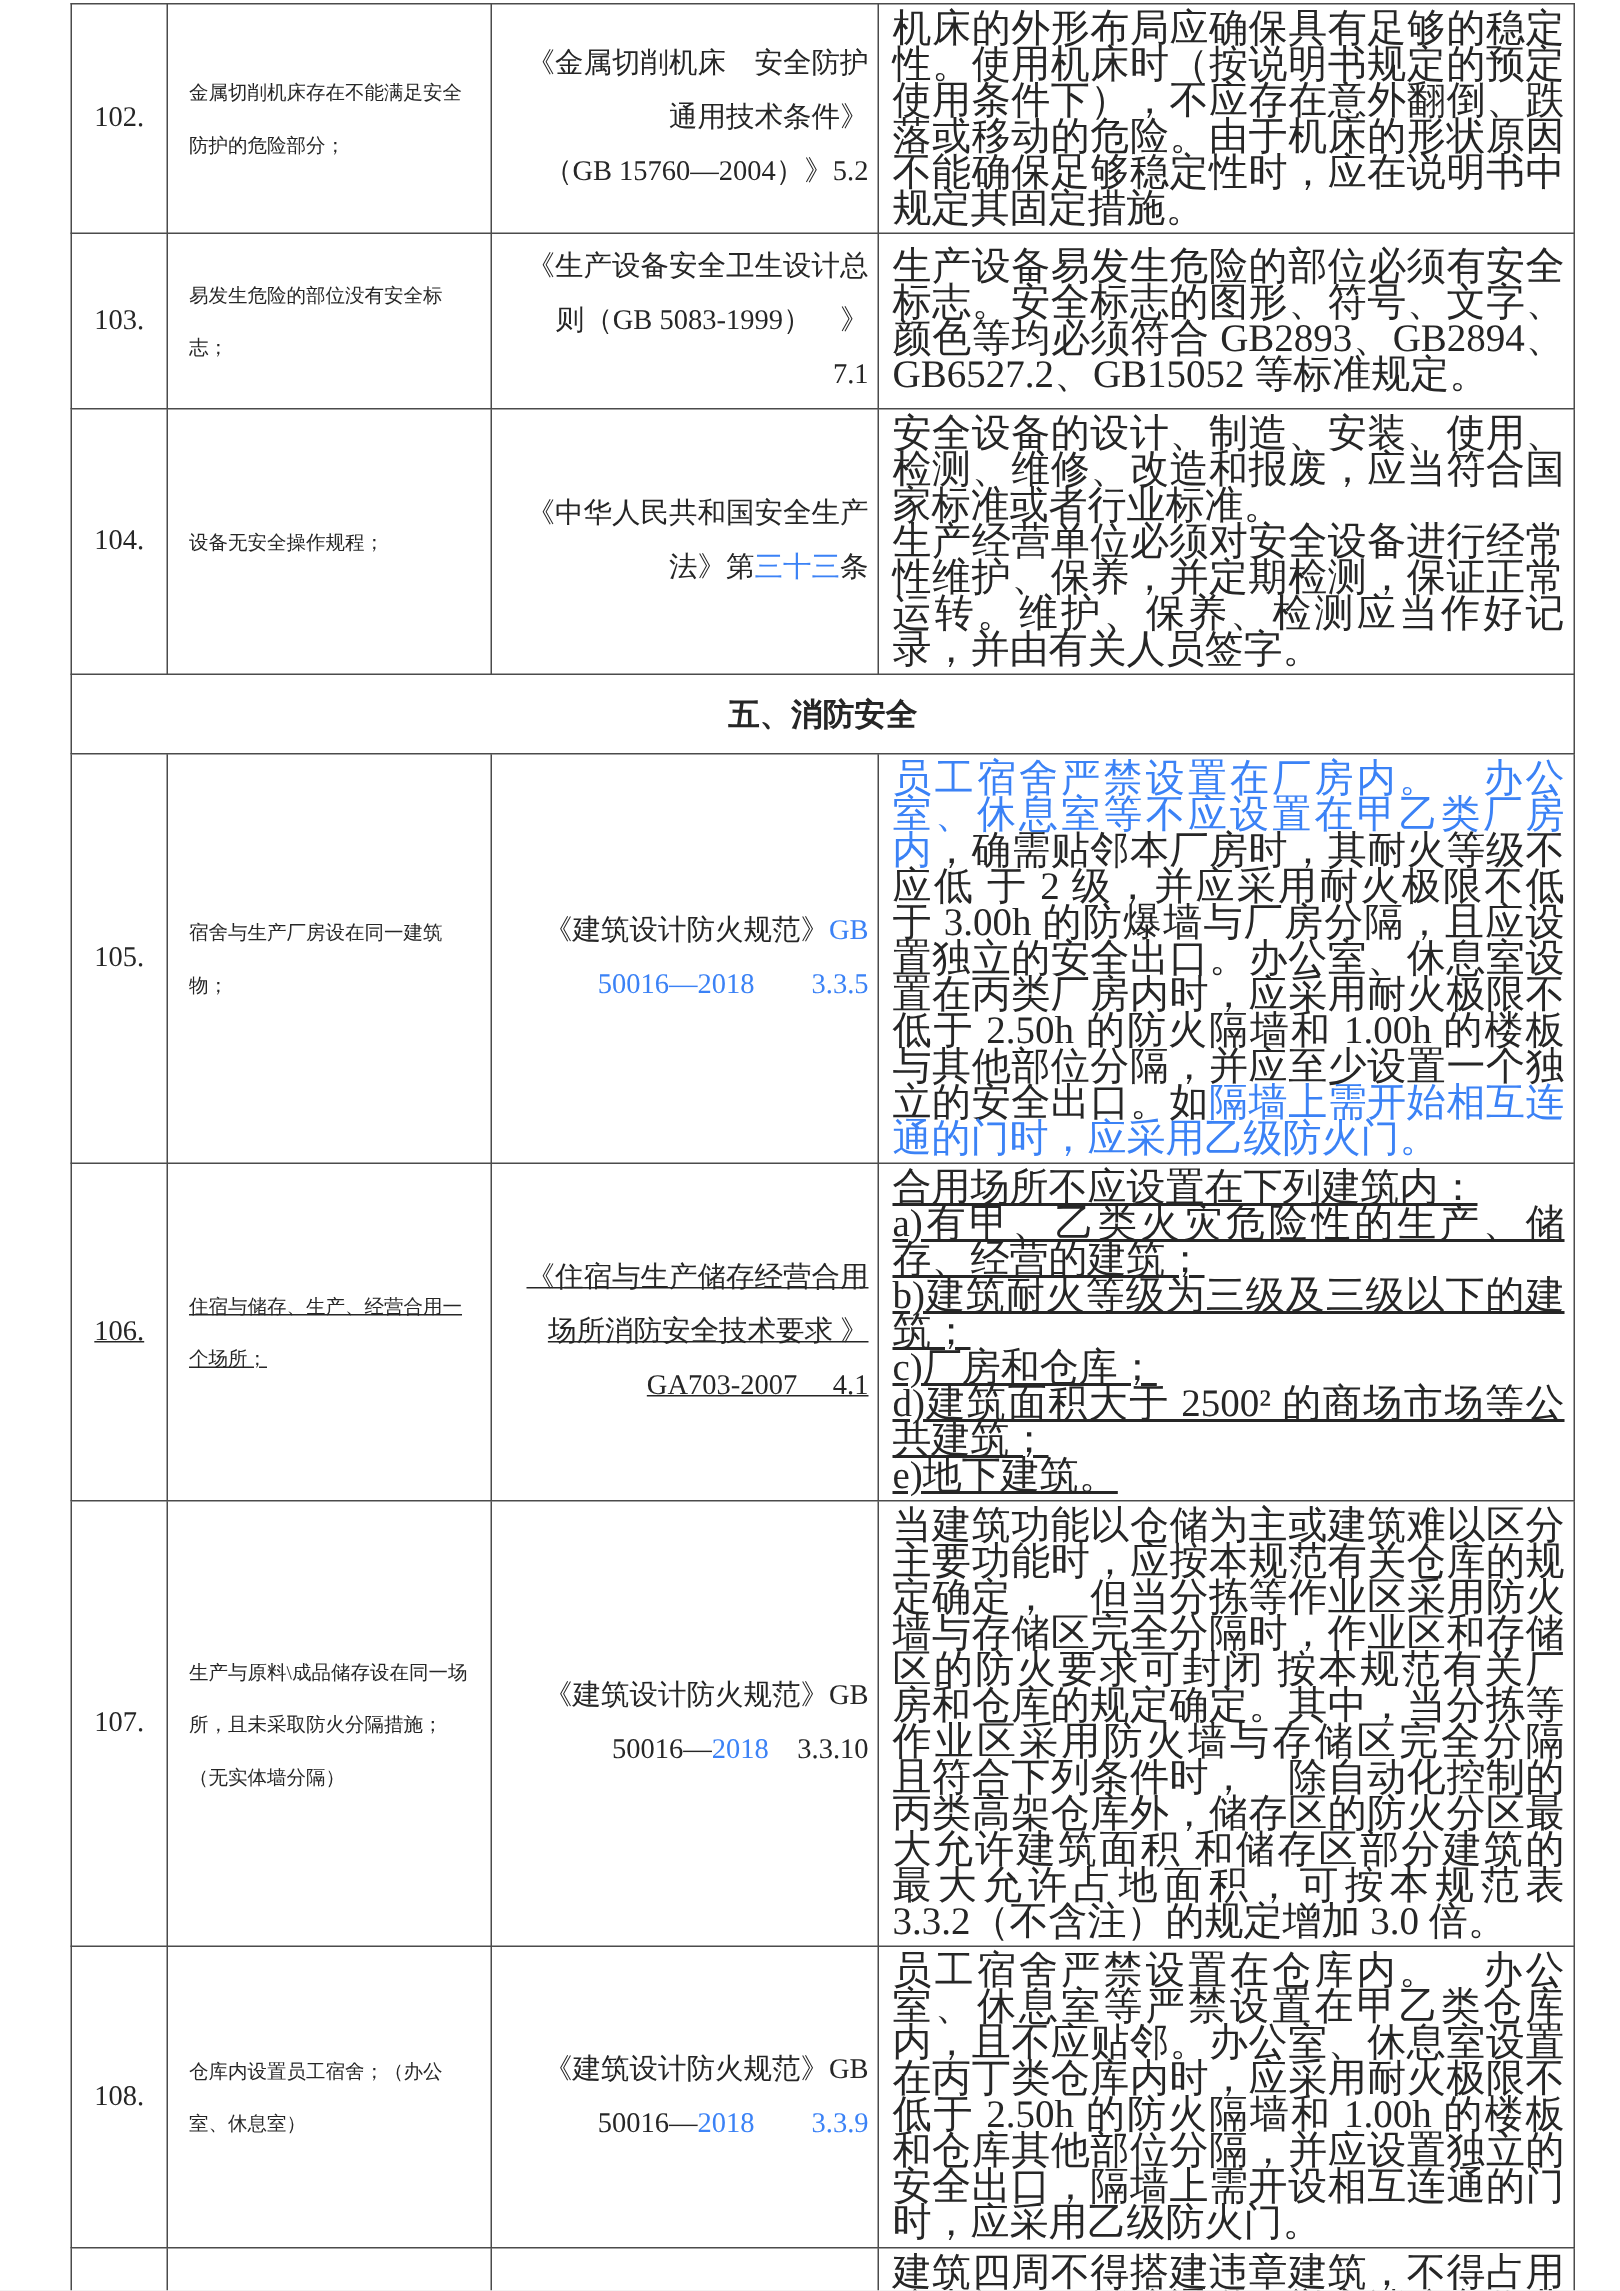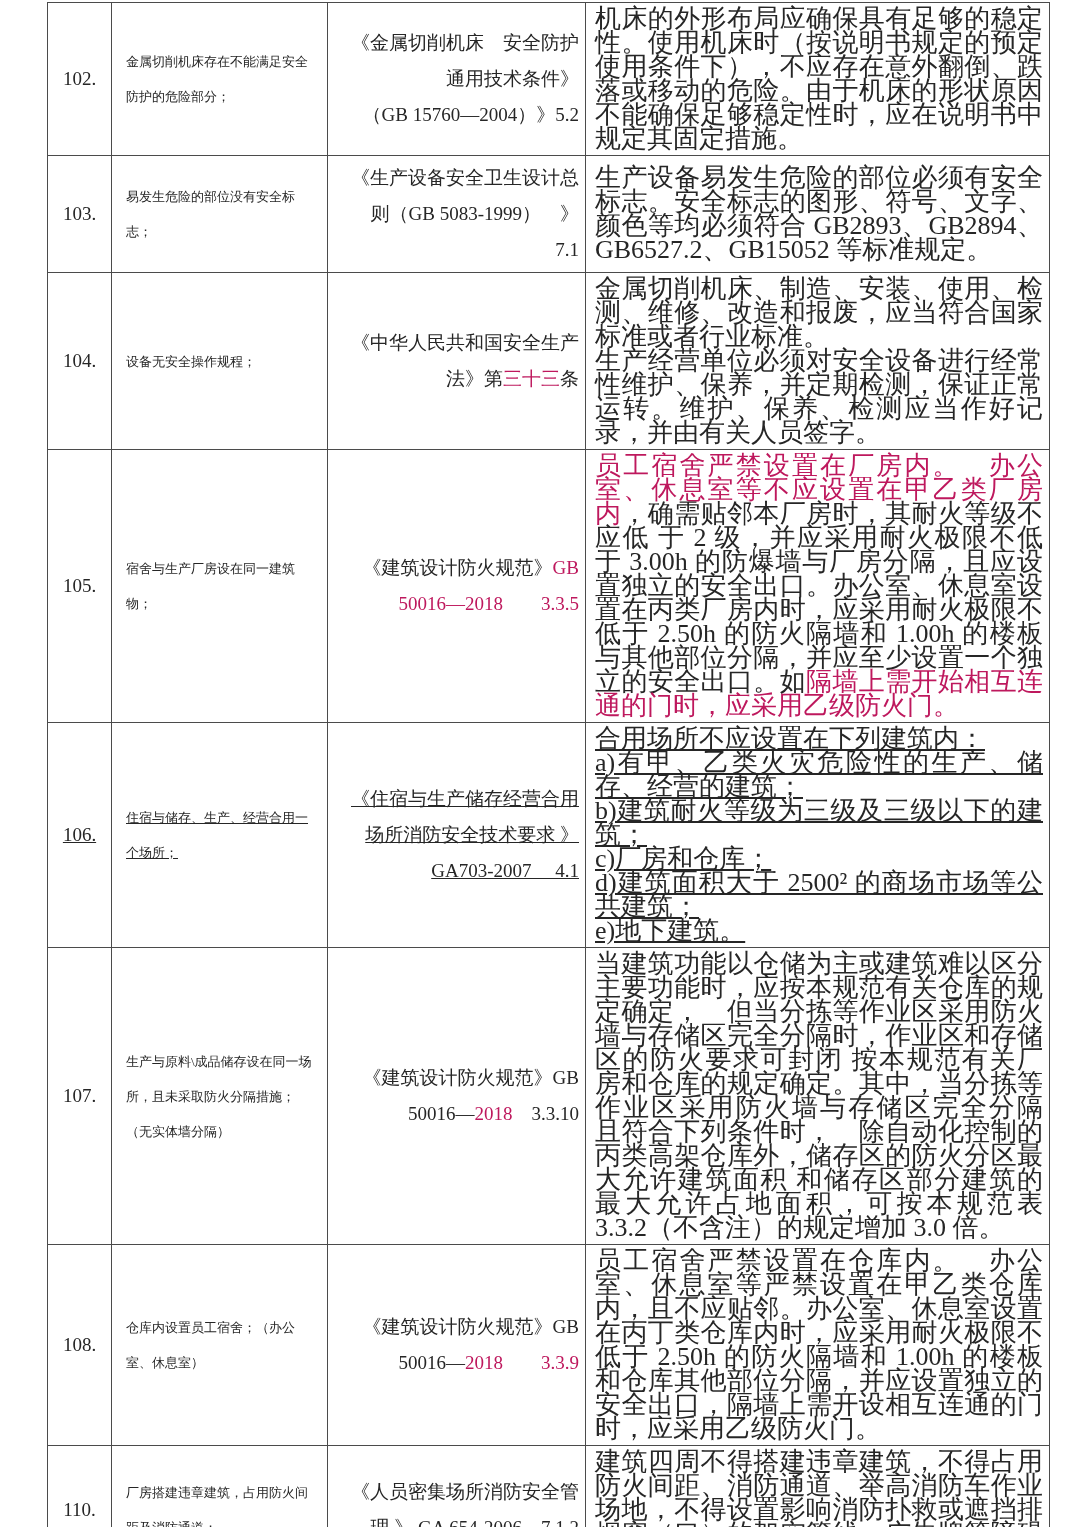--- a/index.html
+++ b/index.html
@@ -53,21 +53,21 @@
     padding:4px 6px 4px 9px;
     white-space:pre-wrap;
     text-align:justify;
   }
   td.section-cell{
     text-align:center;
     font-weight:bold;
     font-size:21px;
     padding:2px;
   }
-  .red{color:#be185d;}
+  .red{color:#3b82f6;}
 
   .row-102 td{height:146px;}
   .row-103 td{height:80px;}
   .row-104 td{height:144px;}
   .row-section td{height:53px;}
   .row-105 td{height:257px;}
   .row-106 td{height:173px;text-decoration:underline;}
   .row-107 td{height:255px;}
   .row-108 td{height:167px;}
   .row-109 td{height:60px;}
@@ -95,22 +95,25 @@
         <tr class="row-item row-103">
           <td class="col-num">103.</td>
           <td class="col-desc"><span>易发生危险的部位没有安全标志；</span></td>
           <td class="col-cite"><span>《生产设备安全卫生设计总则（GB 5083-1999）　》　7.1</span></td>
           <td class="col-req"><span>生产设备易发生危险的部位必须有安全标志。安全标志的图形、符号、文字、颜色等均必须符合 GB2893、GB2894、GB6527.2、GB15052 等标准规定。</span></td>
         </tr>
         <tr class="row-item row-104">
           <td class="col-num">104.</td>
           <td class="col-desc"><span>设备无安全操作规程；</span></td>
           <td class="col-cite"><span>《中华人民共和国安全生产法》第</span><span class="red">三十三</span><span>条</span></td>
-          <td class="col-req"><span>金属切削机床、制造、安装、使用、检测、维修、改造和报废，应当符合国家标准或者行业标准。
+          <td class="col-req"><span>安全设备的设计、制造、安装、使用、检测、维修、改造和报废，应当符合国家标准或者行业标准。
 生产经营单位必须对安全设备进行经常性维护、保养，并定期检测，保证正常运转。维护、保养、检测应当作好记录，并由有关人员签字。</span></td>
+        </tr>
+        <tr class="row-section">
+          <td colspan="4" class="section-cell">五、消防安全</td>
         </tr>
         <tr class="row-item row-105">
           <td class="col-num">105.</td>
           <td class="col-desc"><span>宿舍与生产厂房设在同一建筑物；</span></td>
           <td class="col-cite"><span>《建筑设计防火规范》</span><span class="red">GB 50016—2018　　3.3.5</span></td>
           <td class="col-req"><span class="red">员工宿舍严禁设置在厂房内。　办公室、休息室等不应设置在甲乙类厂房内</span><span>，确需贴邻本厂房时，其耐火等级不应低 于 2 级，并应采用耐火极限不低于 3.00h 的防爆墙与厂房分隔，且应设置独立的安全出口。办公室、休息室设置在丙类厂房内时，应采用耐火极限不低于 2.50h 的防火隔墙和 1.00h 的楼板与其他部位分隔，并应至少设置一个独立的安全出口。如</span><span class="red">隔墙上需开始相互连通的门时，应采用乙级防火门。</span></td>
         </tr>
         <tr class="row-item row-106">
           <td class="col-num">106.</td>
           <td class="col-desc"><span>住宿与储存、生产、经营合用一个场所；</span></td>

